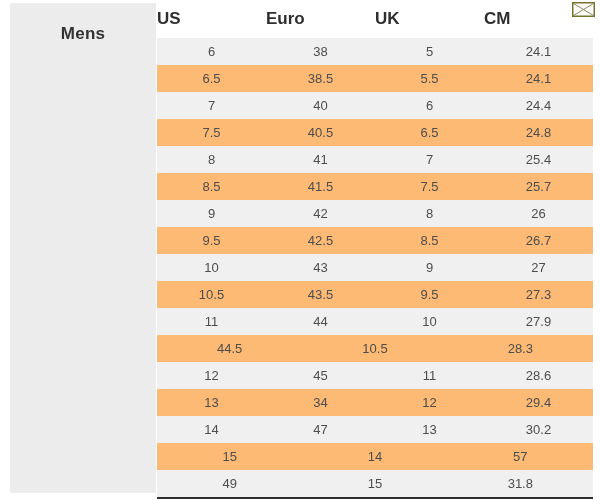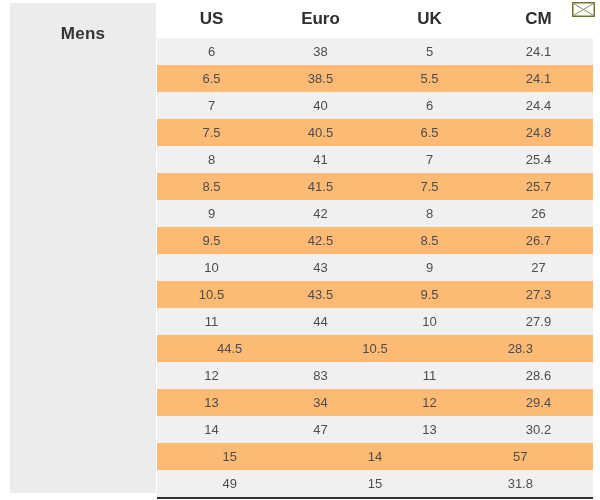--- a/index.html
+++ b/index.html
@@ -25,21 +25,21 @@
   .size-table {
     position: absolute; left: 157px; top: 0px;
     width: 436px; height: 499px;
     border-bottom: 2px solid #2f2f2f;
     background: #ffffff;
   }
   .thead {
     display: flex; height: 38px; align-items: center; background: #ffffff;
   }
   .thead .hcell {
-    flex: 1 1 0; text-align: center;
+    flex: 1 1 0; text-align: left;
     font-size: 17px; font-weight: bold; color: #2e2e2e;
   }
   .tbody { }
   .trow {
     display: flex; height: 27px; align-items: center; background: #fdba74;
   }
   .trow.shaded { background: #f0f0f0; }
   .tcell {
     flex: 1 1 0; text-align: center;
     font-size: 13px; color: #4d4d4d;
@@ -136,21 +136,21 @@
           <div class="tcell">10</div>
           <div class="tcell">27.9</div>
         </div>
         <div class="trow">
           <div class="tcell">44.5</div>
           <div class="tcell">10.5</div>
           <div class="tcell">28.3</div>
         </div>
         <div class="trow shaded">
           <div class="tcell">12</div>
-          <div class="tcell">83</div>
+          <div class="tcell">45</div>
           <div class="tcell">11</div>
           <div class="tcell">28.6</div>
         </div>
         <div class="trow">
           <div class="tcell">13</div>
           <div class="tcell">34</div>
           <div class="tcell">12</div>
           <div class="tcell">29.4</div>
         </div>
         <div class="trow shaded">

